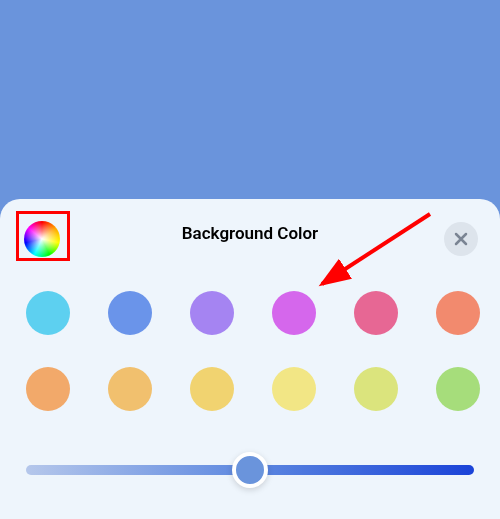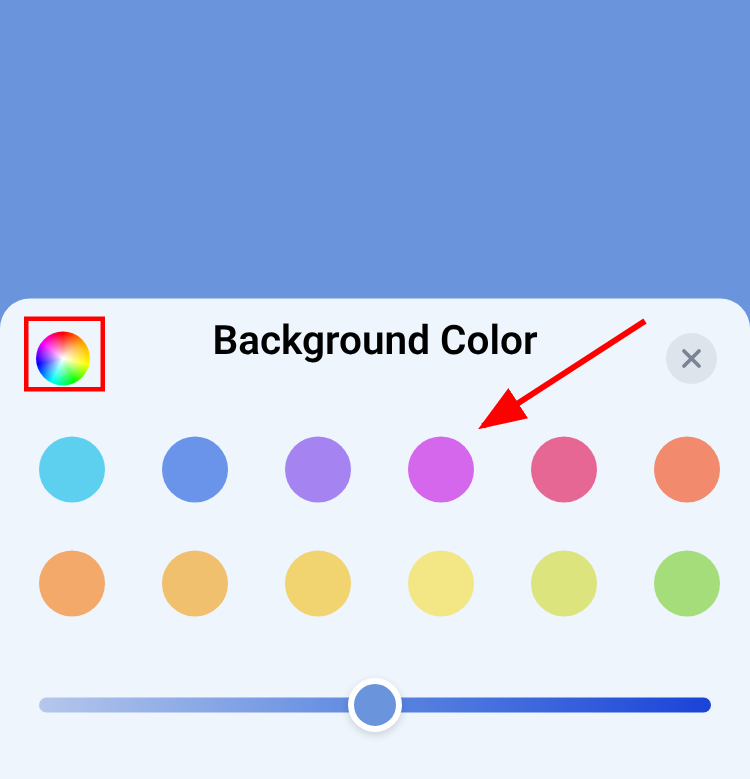--- a/index.html
+++ b/index.html
@@ -67,27 +67,27 @@
       border: 3px solid #ff0000;
       top: 12px;
       left: 16px;
       width: 54px;
       height: 50px;
       pointer-events: none;
       z-index: 10;
     }
     
     .title {
-      font-size: 27px;
+      font-size: 17px;
       font-weight: 600;
       color: #000;
       position: absolute;
       left: 50%;
       transform: translateX(-50%);
-      top: 12px;
+      top: 24px;
     }
     
     .close-btn {
       width: 34px;
       height: 34px;
       border-radius: 50%;
       background: #dde4ec;
       display: flex;
       align-items: center;
       justify-content: center;

